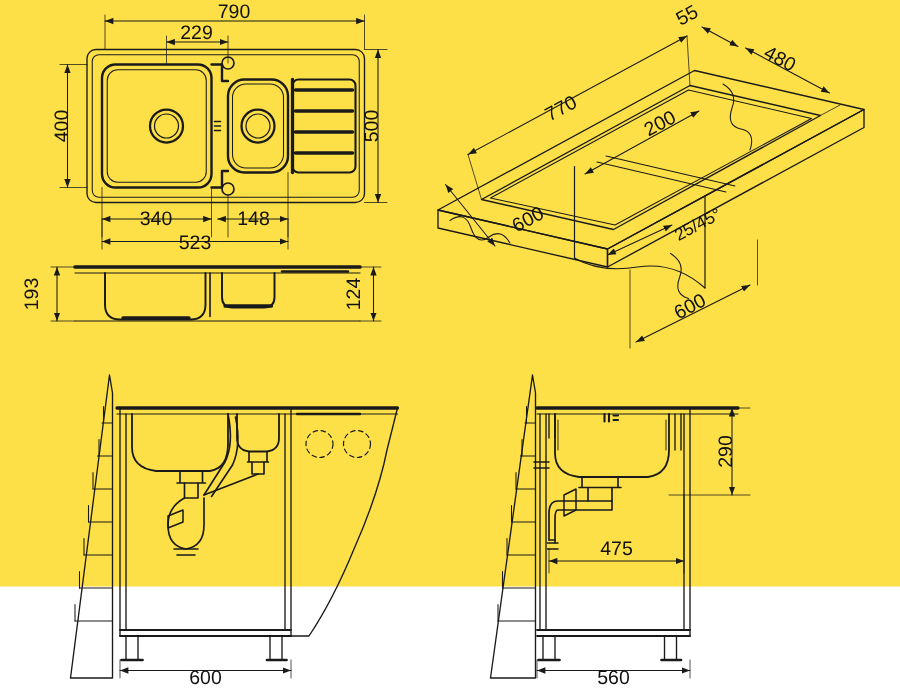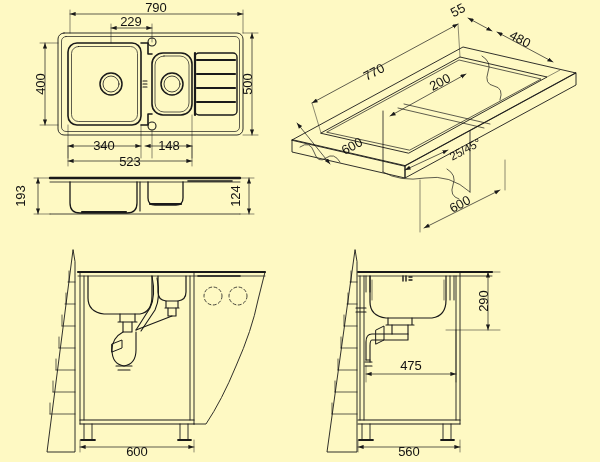--- a/index.html
+++ b/index.html
@@ -1,18 +1,18 @@
 <!DOCTYPE html>
 <html><head>
 <meta charset="utf-8">
 <style>
   html,body{margin:0;padding:0;background:#ffffff;}
   body{width:600px;height:462px;overflow:hidden;
        font-family:"Liberation Sans", sans-serif;color:#1a1a1a;}
-  #sheet{position:relative;width:600px;height:462px;background:#fef9c3;}
+  #sheet{position:relative;width:600px;height:391px;background:#fde047;}
   #sheet svg{position:absolute;left:0;top:0;}
   .dimtext{font-family:"Liberation Sans", sans-serif;font-size:13px;fill:#111;}
   .dimtext-sm{font-family:"Liberation Sans", sans-serif;font-size:11.5px;fill:#111;}
 </style>
 </head>
 <body>
 
 <div id="sheet">
 
 <svg width="600" height="462" viewBox="0 0 600 462">

